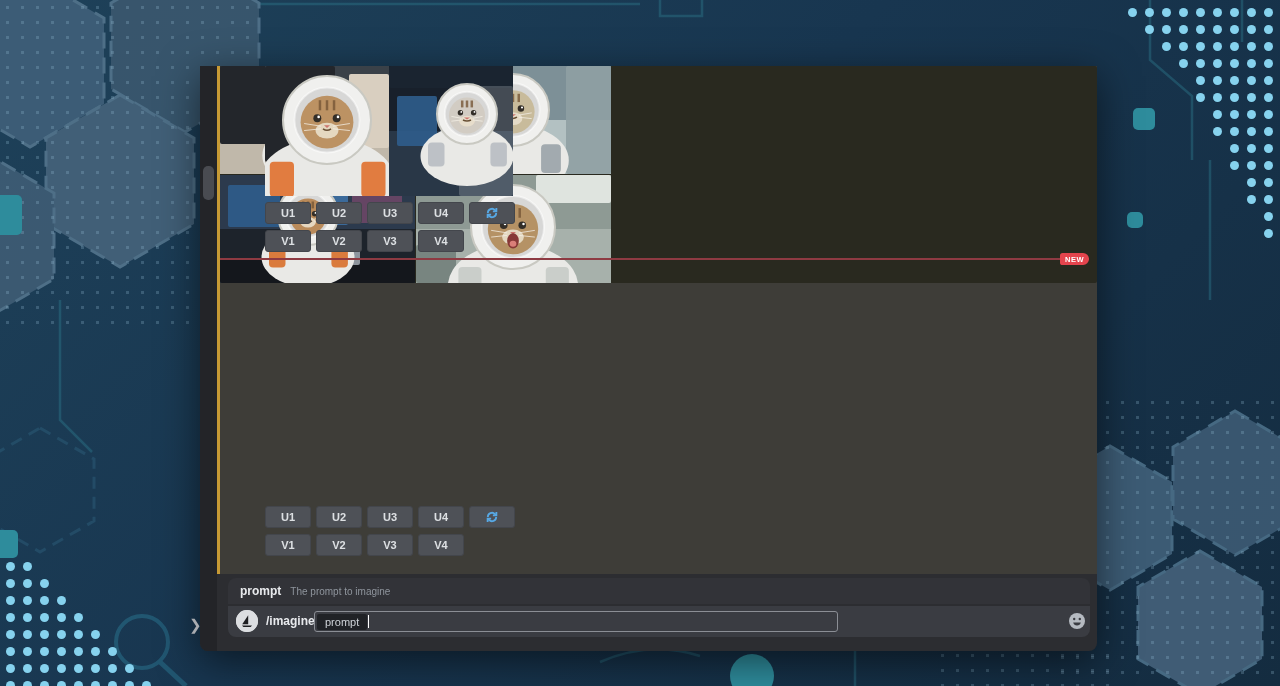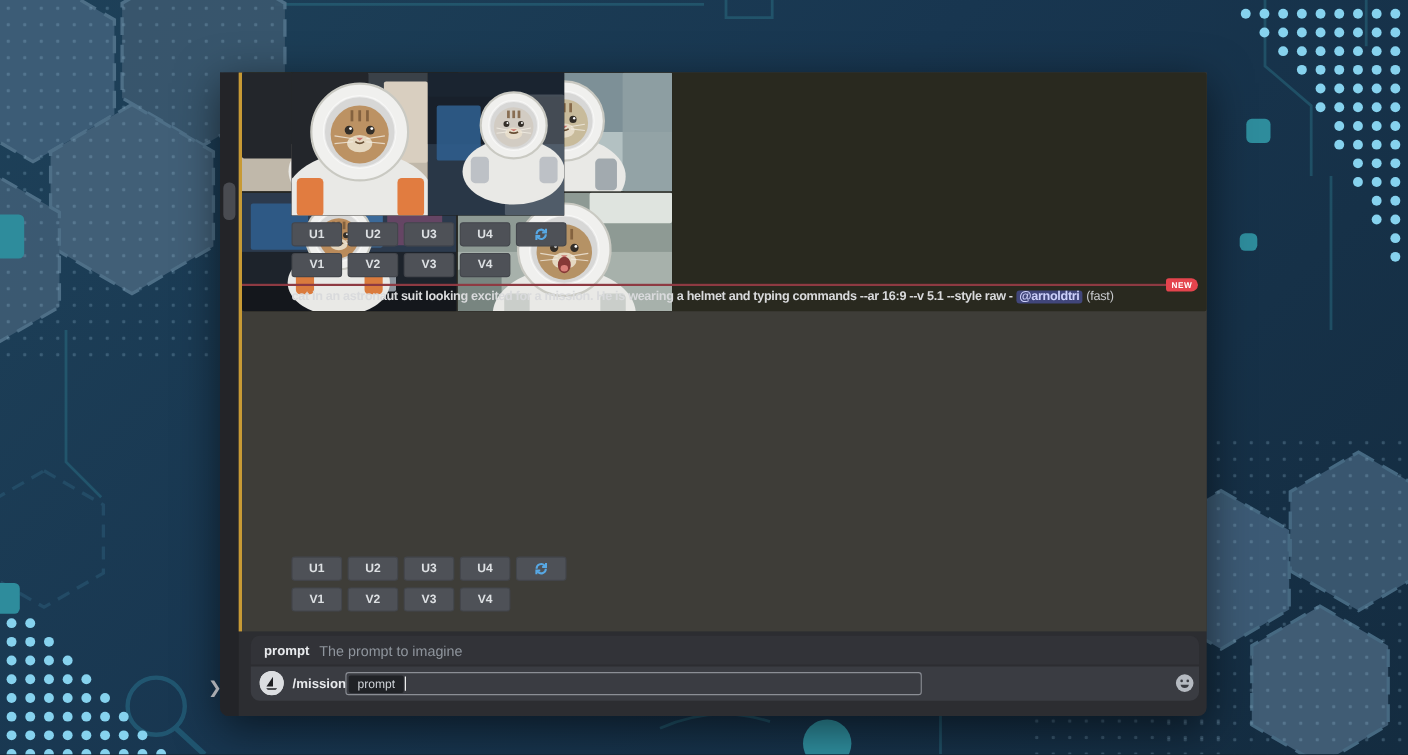--- a/index.html
+++ b/index.html
@@ -36,21 +36,21 @@
   #newpill{position:absolute;right:8px;top:187px;height:12px;padding:0 5px;background:#e4444d;
     border-radius:3px 7px 7px 3px;color:#fff;font-size:7.5px;font-weight:bold;letter-spacing:.5px;
     display:flex;align-items:center;cursor:pointer;}
   #msgtext{position:absolute;left:45px;top:198px;white-space:nowrap;font-size:11.5px;letter-spacing:-.3px;
     color:#d9dadc;font-weight:bold;}
   #msgtext .mention{background:#41467a;color:#ccd0fa;border-radius:3px;padding:0 3px;cursor:pointer;}
   #msgtext .fast{font-weight:normal;color:#c8cacd;letter-spacing:-.2px;}
   #popup{position:absolute;left:11px;top:512px;width:862px;height:26px;background:#323338;
     border-radius:8px 8px 0 0;display:flex;align-items:center;padding-left:12px;box-sizing:border-box;cursor:pointer;}
   #popup .opt{font-size:12px;font-weight:bold;color:#e8eaed;}
-  #popup .desc{font-size:13px;color:#8f959d;margin-left:9px;}
+  #popup .desc{font-size:10px;color:#8f959d;margin-left:9px;}
   #inputbar{position:absolute;left:11px;top:540px;width:862px;height:31px;background:#3a3c42;
     border-radius:0 0 8px 8px;}
   #avatar{position:absolute;left:8px;top:4px;width:22px;height:22px;border-radius:50%;background:#dcdee1;
     display:flex;align-items:center;justify-content:center;}
   #cmdlabel{position:absolute;left:38px;top:0;line-height:31px;font-size:12px;font-weight:bold;color:#e8eaed;}
   #parambox{position:absolute;left:86px;top:5px;width:524px;height:21px;border:1px solid #8b8e95;
     border-radius:3px;box-sizing:border-box;display:flex;align-items:center;cursor:text;}
   #parambox .chip{background:#202226;color:#cfd3d8;font-size:11px;padding:2px 8px;margin-left:2px;border-radius:2px;}
   #parambox .val{font-size:11px;letter-spacing:-.3px;color:#f0f1f3;margin-left:10px;white-space:nowrap;}
   #caret{display:inline-block;width:1px;height:13px;background:#fff;vertical-align:middle;margin-left:1px;}
@@ -306,21 +306,20 @@
         <div class="btnrow" style="top:164px">
           <div class="mjbtn">V1</div>
           <div class="mjbtn">V2</div>
           <div class="mjbtn">V3</div>
           <div class="mjbtn">V4</div>
         </div>
 
         <div id="divider"></div>
         <div id="newpill">NEW</div>
 
-        <div id="msgtext"><span>cat in an astronaut suit looking excited for a mission. He is wearing a helmet and typing commands --ar 16:9 --v 5.1 --style raw</span><span> - </span><span class="mention">@arnoldtri</span><span class="fast"> (fast)</span></div>
 
         <div id="grid2">
           <div class="cell" style="width: 195px; height: 108px;">
               <svg width="195" height="108" viewBox="0 0 195 108">
                 <rect width="195" height="108" fill="#32383f"></rect>
                 <rect y="54" width="195" height="54" fill="#cfc6b6" opacity=".9"></rect>
                 <rect x="0" y="0" width="62" height="78" fill="#23262b" opacity="1" rx="2"></rect>
                 <rect x="70" y="6" width="60" height="40" fill="#ddd4c6" opacity="1" rx="2"></rect>
                 <rect x="150" y="8" width="36" height="50" fill="#d86f2a" opacity="0.85" rx="2"></rect>
                 <ellipse cx="95" cy="89.6" rx="52.7" ry="34" fill="#e9e9e6"></ellipse>
@@ -474,21 +473,21 @@
       </div>
 
       <div id="inputbar">
         <div id="avatar">
           <svg width="22" height="22" viewBox="0 0 22 22">
             <circle cx="11" cy="11" r="11" fill="#dcdee1"></circle>
             <path d="M12.2 5.2 L12.2 14.2 L6.2 14.2 Z" fill="#1e1f22"></path>
             <path d="M6 15.6 H16 L14.6 17 H7.4 Z" fill="#1e1f22"></path>
           </svg>
         </div>
-        <span id="cmdlabel">/mission</span>
+        <span id="cmdlabel">/imagine</span>
         <div id="parambox">
           <span class="chip">prompt</span>
           <span id="caret"></span>
         </div>
         <div id="emojibtn">
           <svg width="18" height="18" viewBox="0 0 18 18">
             <circle cx="9" cy="9" r="8" fill="#b5bac1"></circle>
             <circle cx="6.2" cy="7" r="1.2" fill="#3a3c42"></circle>
             <circle cx="11.8" cy="7" r="1.2" fill="#3a3c42"></circle>
             <path d="M5.2 10.5 a3.9 3.9 0 0 0 7.6 0 Z" fill="#3a3c42"></path>

